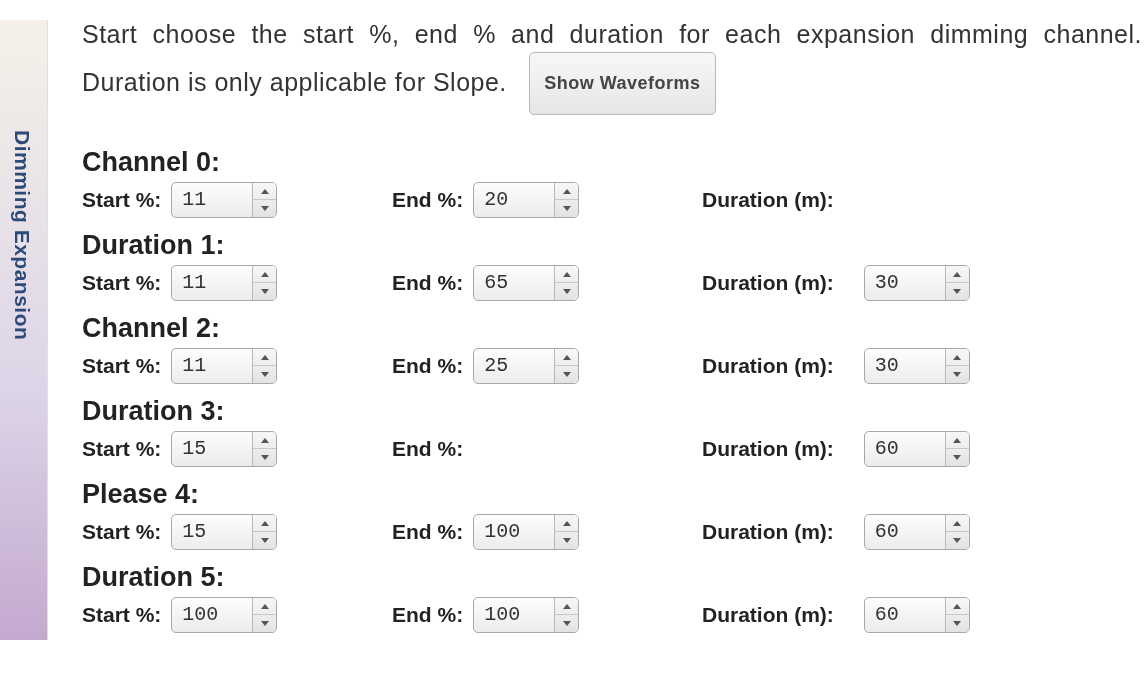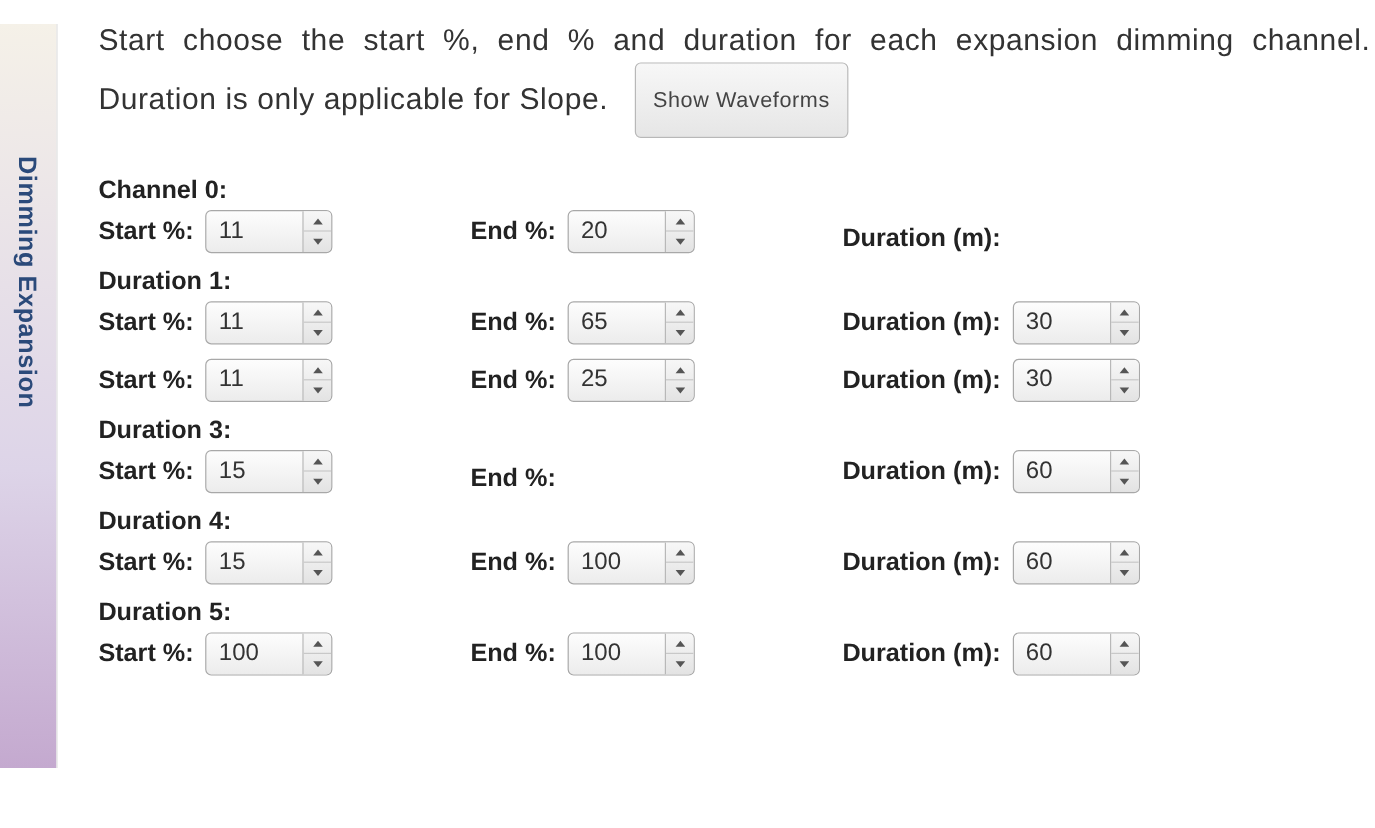--- a/index.html
+++ b/index.html
@@ -51,40 +51,40 @@
     text-align: justify;
     padding-right: 4px;
   }
   .show-btn {
     display: inline-block;
     background: linear-gradient(to bottom, #f7f7f7, #e6e6e6);
     border: 1px solid #b8b8b8;
     border-radius: 5px;
     padding: 16px 14px;
     font-size: 18px;
-    font-weight: normal;
+    font-weight: bold;
     color: #444;
     font-family: Verdana, Geneva, sans-serif;
     cursor: pointer;
     vertical-align: baseline;
     position: relative;
     top: -2px;
   }
   .channels {
     margin-top: 30px;
   }
   .channel-label {
     font-weight: bold;
-    font-size: 21px;
+    font-size: 27px;
     color: #222;
     margin-bottom: 4px;
   }
   .channel-row {
     display: flex;
-    align-items: flex-end;
+    align-items: center;
     margin-bottom: 12px;
   }
   .field-label {
     font-weight: bold;
     font-size: 21px;
     color: #222;
     margin-right: 10px;
   }
   .spinner {
     display: inline-flex;
@@ -96,21 +96,21 @@
     background: linear-gradient(to bottom, #fdfdfd, #ececec);
   }
   .spinner input {
     border: none;
     background: transparent;
     font-size: 20px;
     width: 80px;
     padding: 0 10px;
     outline: none;
     color: #333;
-    font-family: Liberation Sans, sans-serif;
+    font-family: Liberation Mono, monospace;
   }
   .spinner-buttons {
     display: flex;
     flex-direction: column;
     border-left: 1px solid #b8b8b8;
     width: 24px;
     background: linear-gradient(to bottom, #f7f7f7, #e3e3e3);
   }
   .spinner-btn {
     flex: 1;
@@ -128,21 +128,21 @@
     border-bottom: 5px solid #555;
   }
   .arrow-down {
     width: 0; height: 0;
     border-left: 4px solid transparent;
     border-right: 4px solid transparent;
     border-top: 5px solid #555;
   }
   .col-start { width: 310px; display:flex; align-items:center;}
   .col-end   { width: 310px; display:flex; align-items:center;}
-  .col-dur   { display:flex; align-items:center;}
+  .col-dur   { display:flex; align-items:center;gap:20px;}
 </style>
 </head>
 <body>
 
 <div class="sidebar-tab">
   <div class="sidebar-label">Dimming Expansion</div>
 </div>
 
 <div class="content">
   <div class="instructions">
@@ -235,20 +235,21 @@
                 </div>
       <div class="spinner-btn down">
                   <div class="arrow-down"></div>
                 </div>
     </div>
   </div>
       </div>
     </div>
   </div>
       <div>
+    <div class="channel-label">Channel 2:</div>
     <div class="channel-row">
       <div class="col-start">
         <span class="field-label">Start %:</span>
 
   <div class="spinner">
     <input type="text" value="11" style="">
     <div class="spinner-buttons">
       <div class="spinner-btn up">
                   <div class="arrow-up"></div>
                 </div>
@@ -323,21 +324,21 @@
                 </div>
       <div class="spinner-btn down">
                   <div class="arrow-down"></div>
                 </div>
     </div>
   </div>
       </div>
     </div>
   </div>
       <div>
-    <div class="channel-label">Duration 4:</div>
+    <div class="channel-label">Please 4:</div>
     <div class="channel-row">
       <div class="col-start">
         <span class="field-label">Start %:</span>
 
   <div class="spinner">
     <input type="text" value="15" style="">
     <div class="spinner-buttons">
       <div class="spinner-btn up">
                   <div class="arrow-up"></div>
                 </div>

